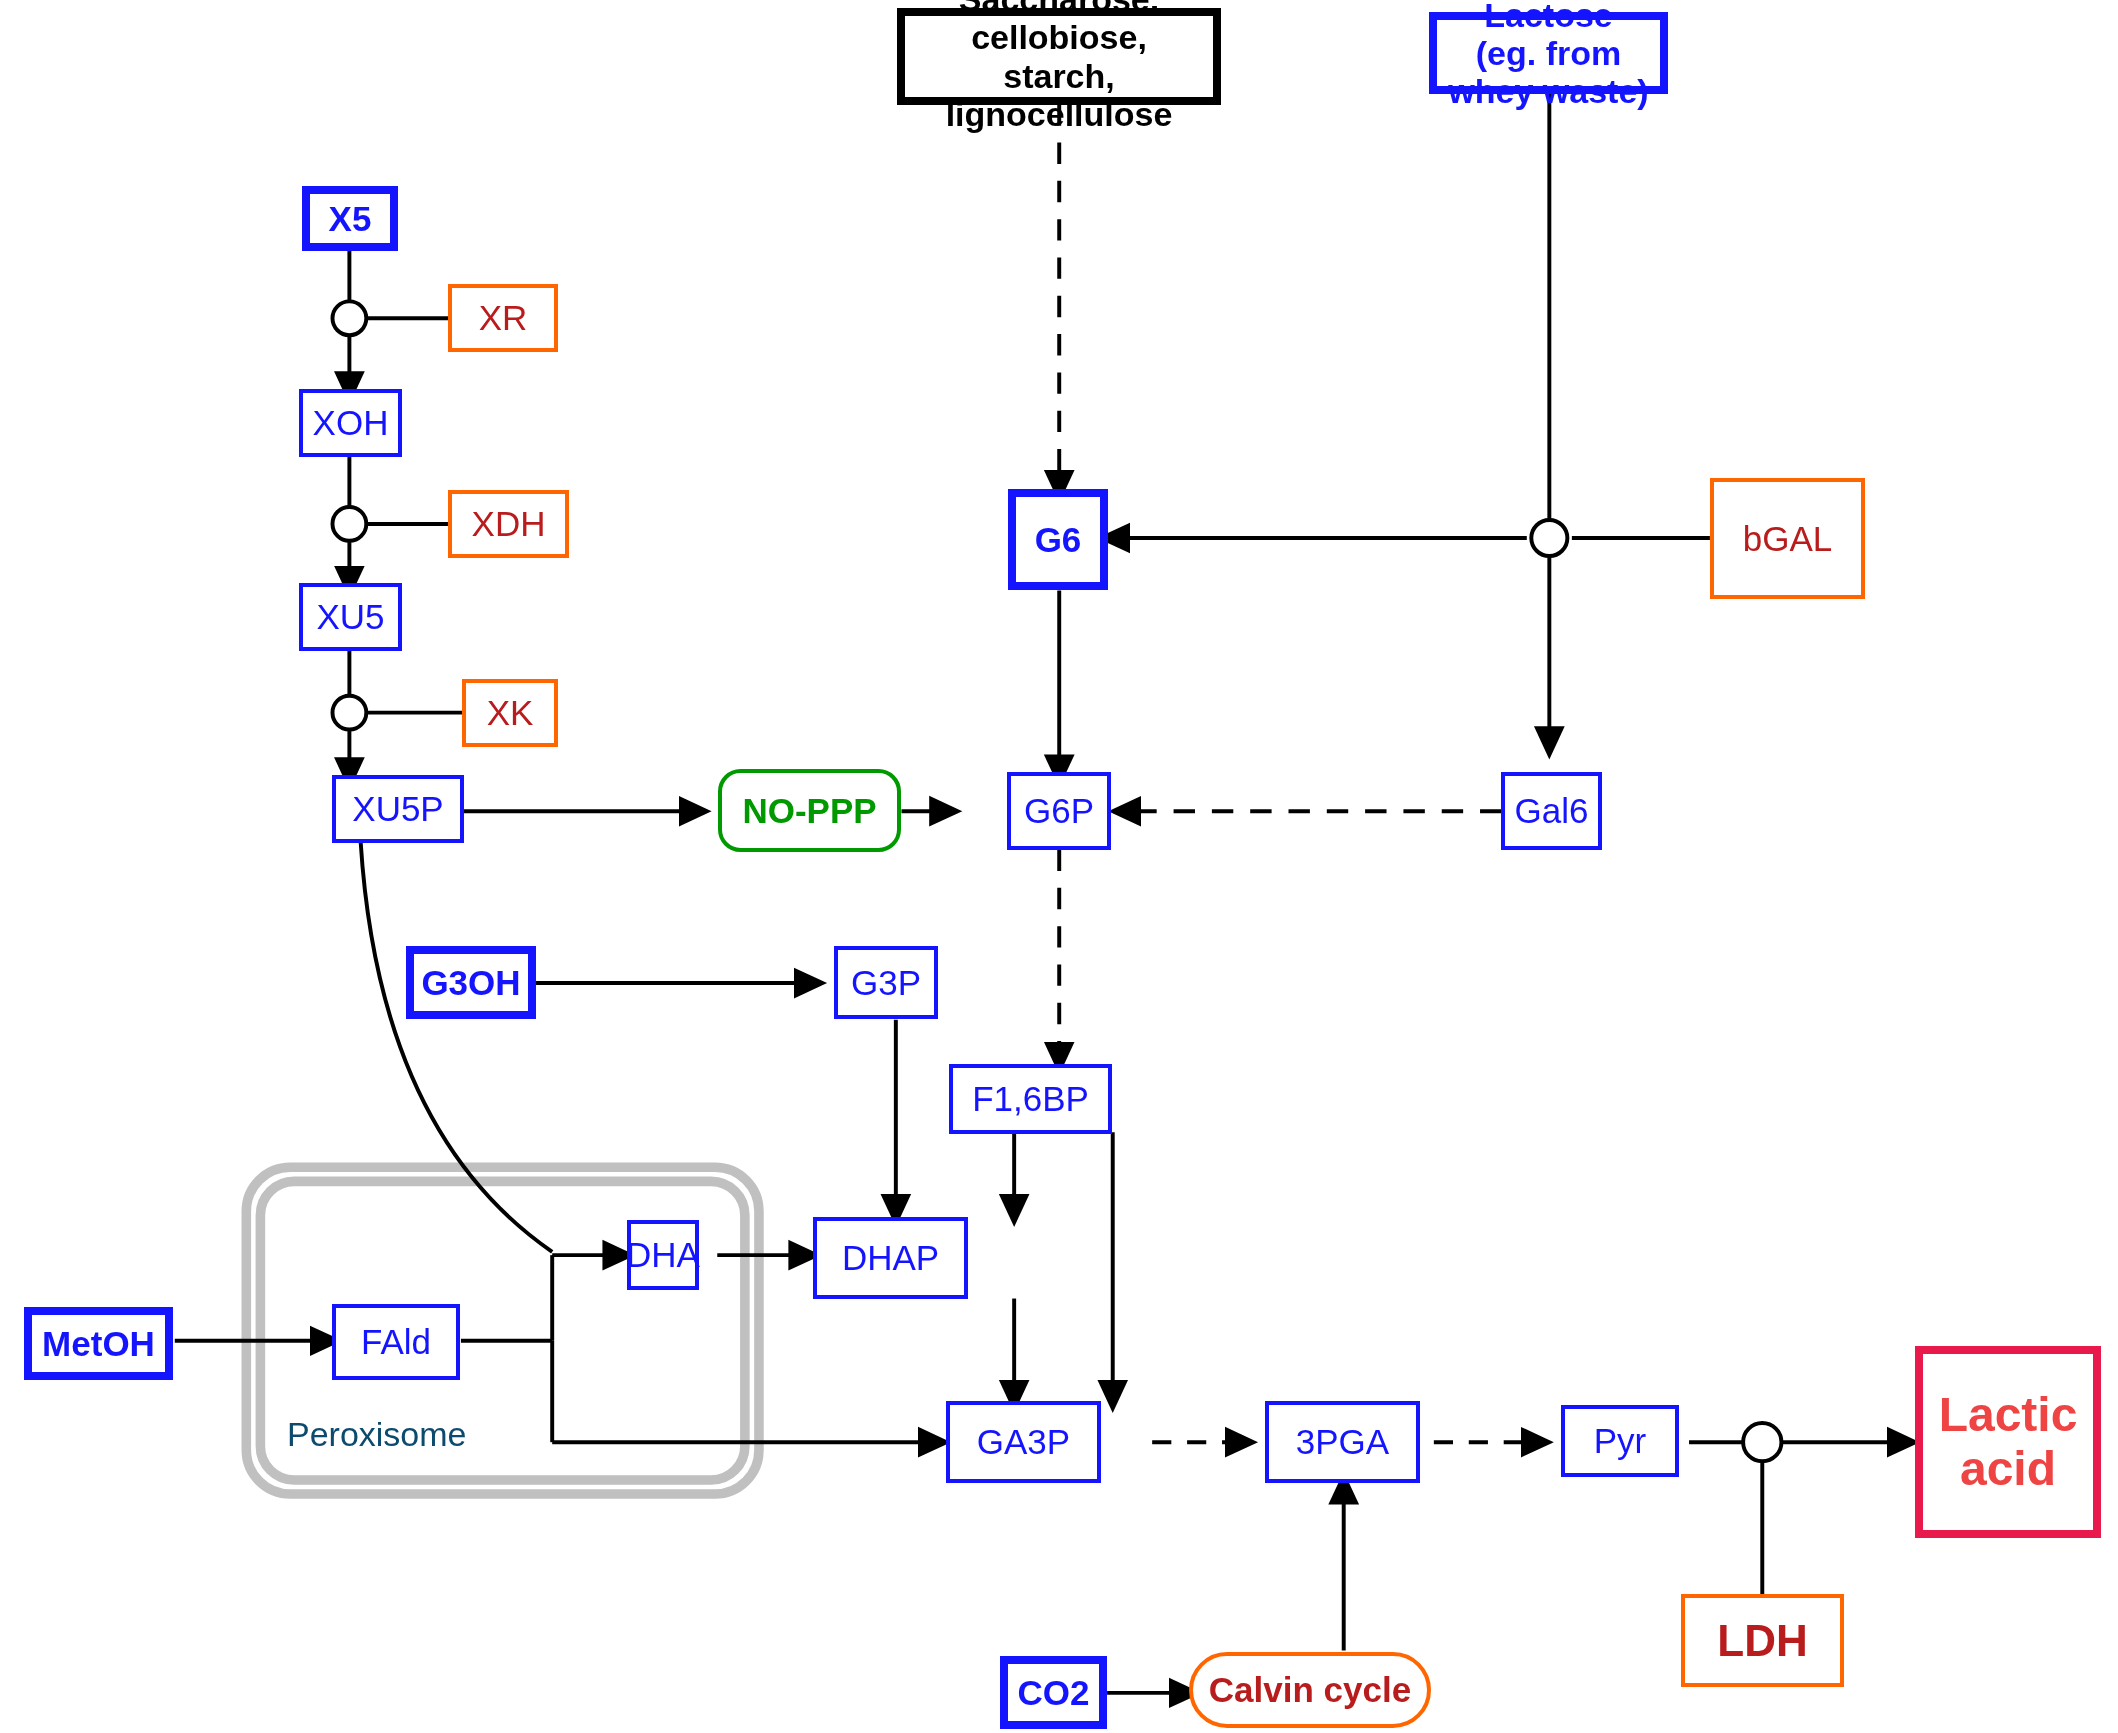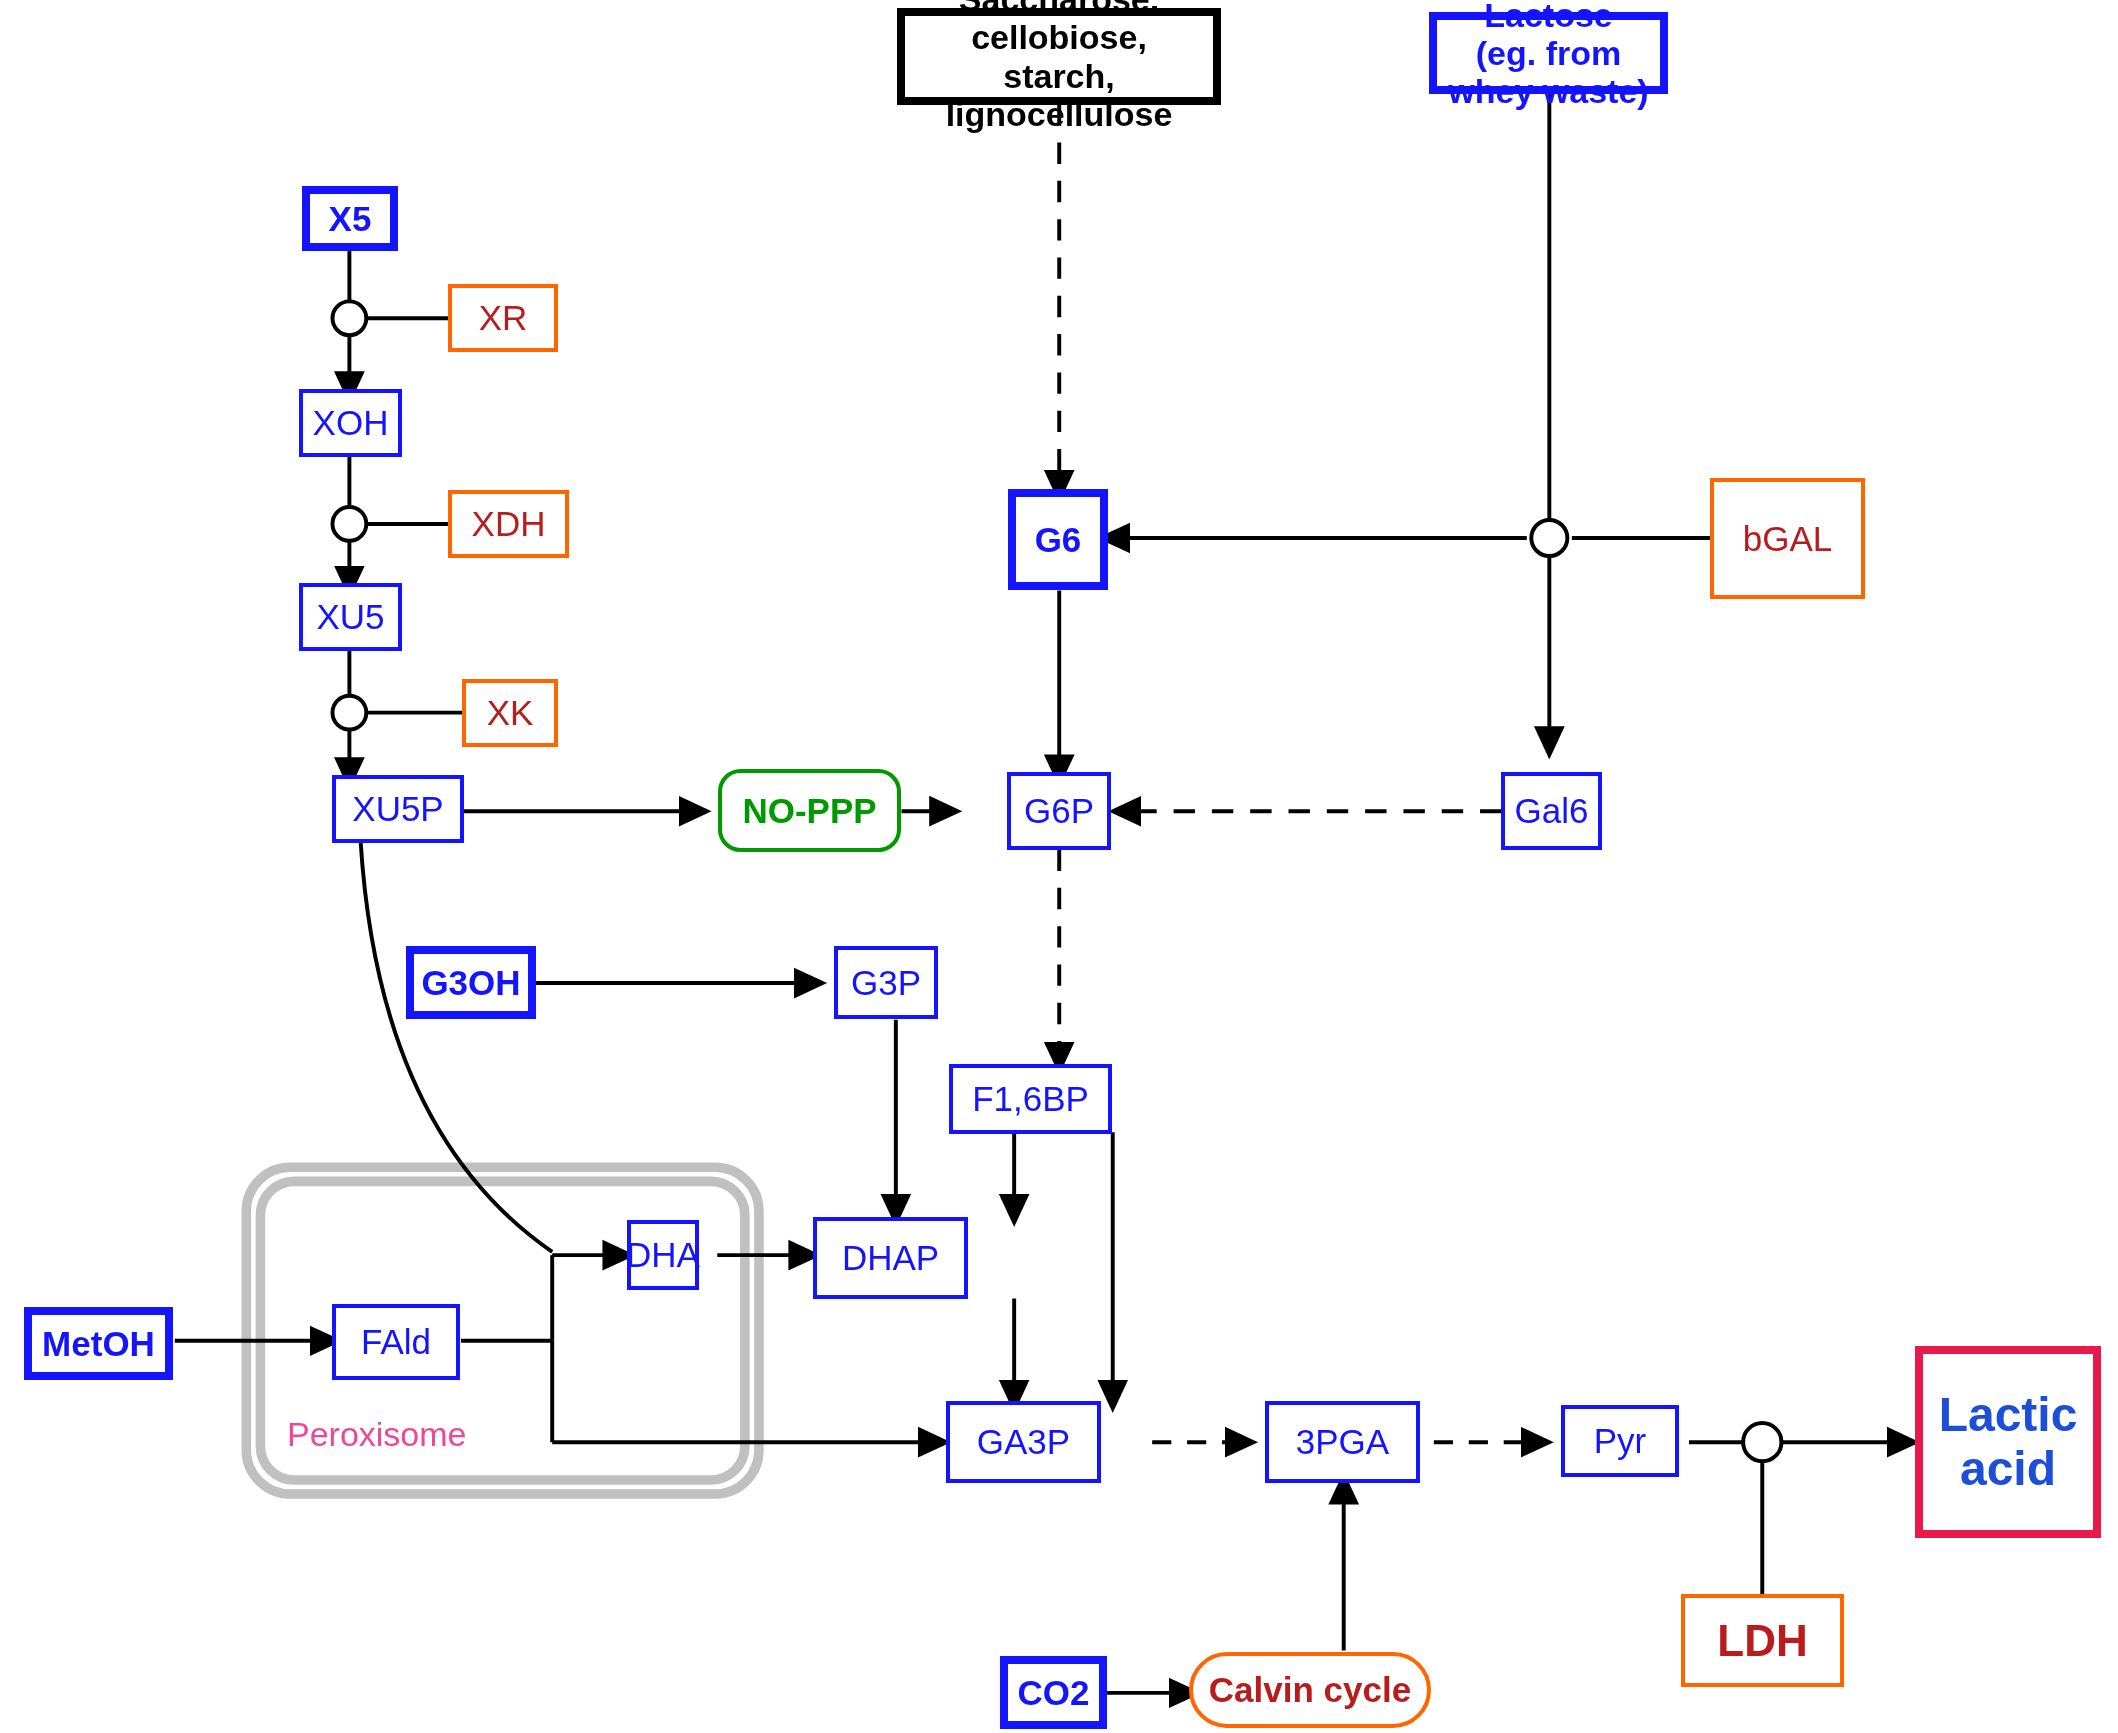--- a/index.html
+++ b/index.html
@@ -68,27 +68,27 @@
   .path-green {
     border: 4.5px solid #009900;
     color: #009900;
     border-radius: 22.5px;
     font-size: 35px;
     font-weight: bold;
   }
   
   .prod {
     border: 8px solid #e8194b;
-    color: #1d4ed8;
+    color: #ef4444;
     font-size: 48px;
     font-weight: bold;
   }
   .compartment-label {
     position: absolute;
-    color: #ec4899;
+    color: #0c4a6e;
     font-size: 34px;
     font-weight: 400;
     z-index: 4;
     background: transparent;
   }
 </style>
 </head>
 <body>
 
 <div id="canvas-wrap">

